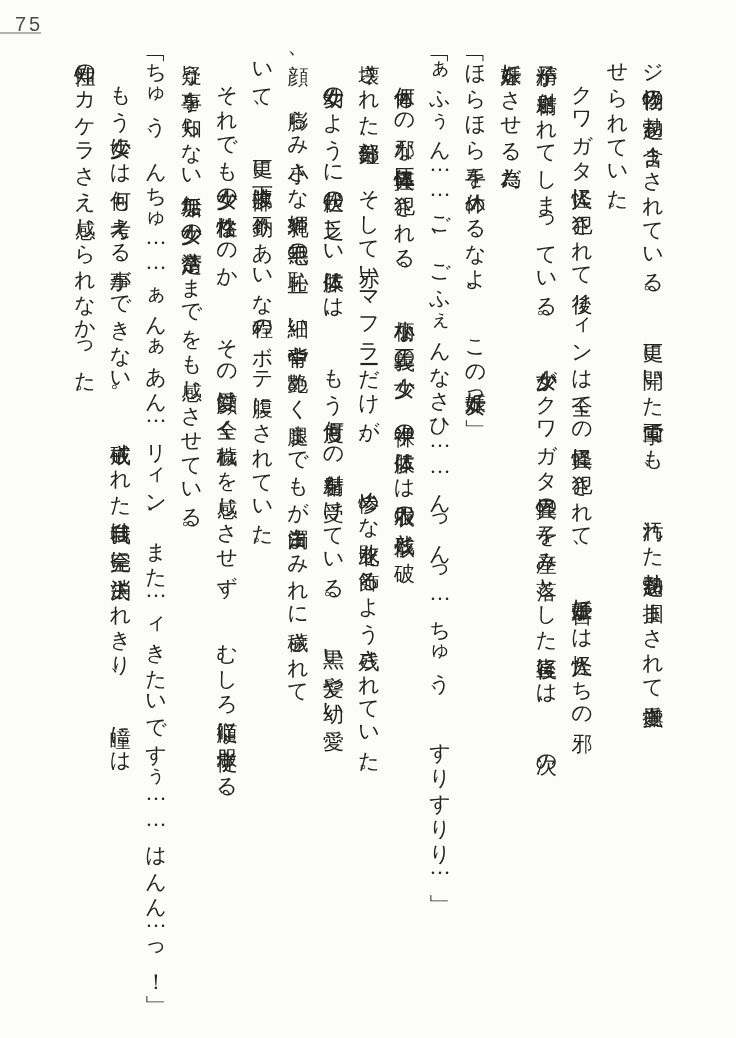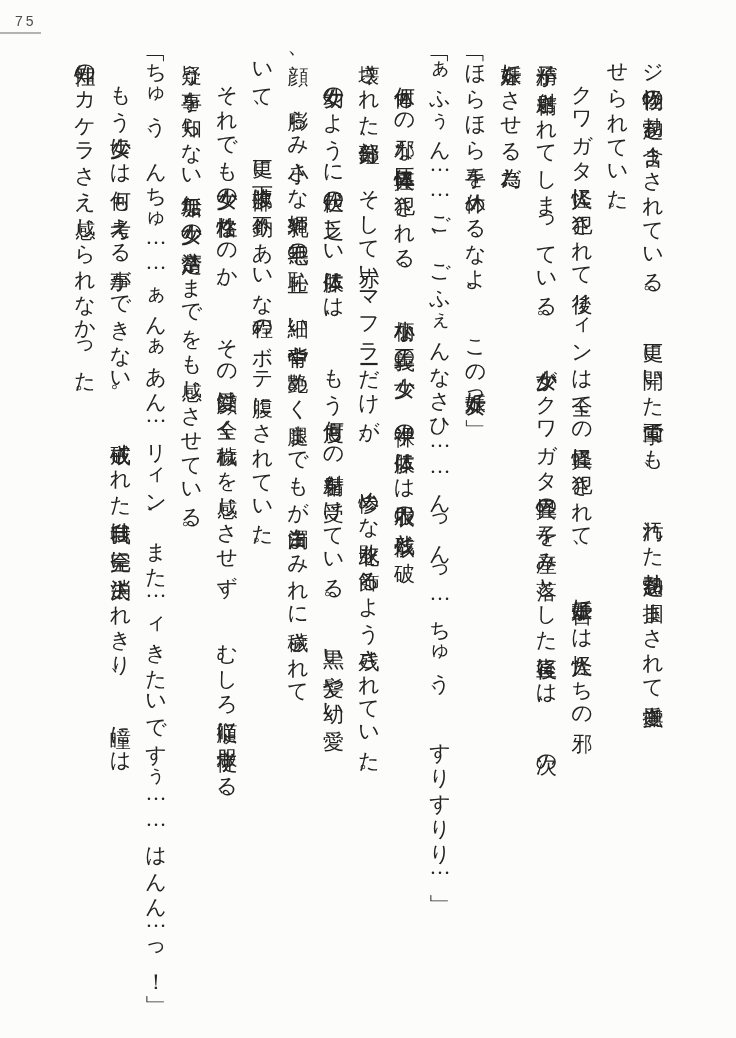--- a/index.html
+++ b/index.html
@@ -14,21 +14,21 @@
     position: relative;
     width: 736px;
     height: 1038px;
     background: #fcfcfa;
   }
   .page-number {
     position: absolute;
     top: 13px;
     left: 15px;
     font-family: "Liberation Sans", sans-serif;
-    font-size: 14px;
+    font-size: 20px;
     letter-spacing: 3px;
     color: #4c4c4c;
   }
   .page-number-underline {
     position: absolute;
     top: 32px;
     left: 0;
     width: 41px;
     height: 2px;
     background: #b3b3b3;

